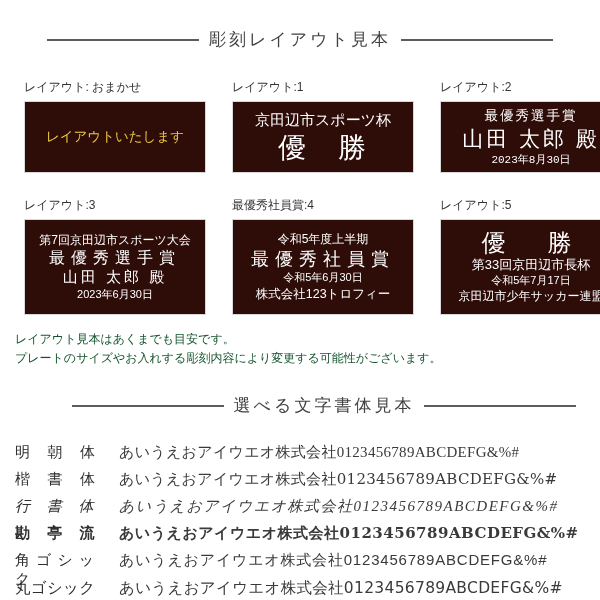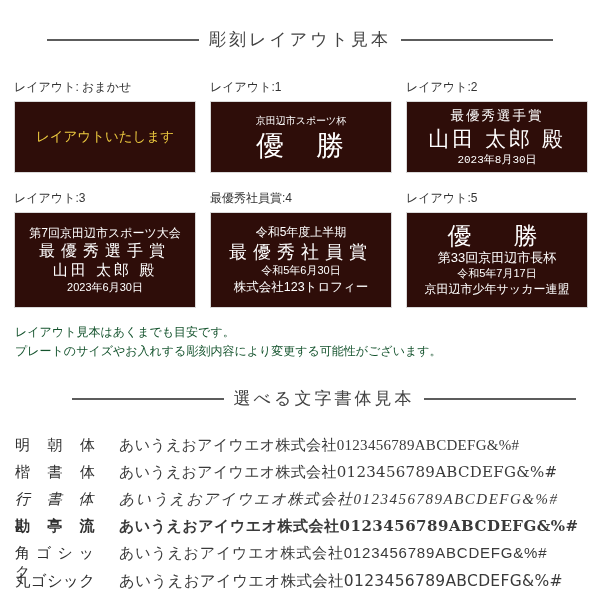--- a/index.html
+++ b/index.html
@@ -31,25 +31,26 @@
   }
   .sec-title {
     font-size: 17px;
     letter-spacing: 3px;
     color: #424242;
     white-space: nowrap;
   }
 
   
   .grid {
-    margin: 28px 0 0 14px;
+    margin: 28px 0 0 24px;
     display: grid;
     grid-template-columns: repeat(3, 184px);
     column-gap: 12px;
     row-gap: 17px;
+    gap: 24px;
   }
   .panel-label {
     font-size: 12px;
     color: #333333;
     margin-bottom: 5px;
     white-space: nowrap;
   }
   .plate {
     background: #2e0d09;
     border: 1px solid #d9d9d9;
@@ -60,21 +61,21 @@
     align-items: center;
     justify-content: center;
     text-align: center;
     box-sizing: border-box;
   }
   .plate.row-a { height: 72px; }
   .plate.row-b { height: 96px; }
   .plate div { white-space: nowrap; }
 
   .l-gold   { color: #ecc93f; font-size: 13.5px; line-height: 1.6; }
-  .p1-top   { font-size: 10px; margin-bottom: 3px; }
+  .p1-top   { font-size: 15px; margin-bottom: 3px; }
   .p1-big   { font-size: 28px; line-height: 1.05; letter-spacing: 2px; }
   .p2-top   { font-size: 13.5px; letter-spacing: 2px; }
   .p2-name  { font-size: 21px; letter-spacing: 3px; line-height: 1.3; }
   .p2-date  { font-size: 11px; font-family: Liberation Mono, monospace; }
   .p3-l1 { font-size: 12px; line-height: 1.4; }
   .p3-l2 { font-size: 16px; letter-spacing: 6px; line-height: 1.25; }
   .p3-l3 { font-size: 15px; letter-spacing: 3px; line-height: 1.25; }
   .p3-l4 { font-size: 11px; line-height: 1.4; }
   .p4-l1 { font-size: 12px; line-height: 1.4; }
   .p4-l2 { font-size: 18px; letter-spacing: 6px; line-height: 1.25; }

